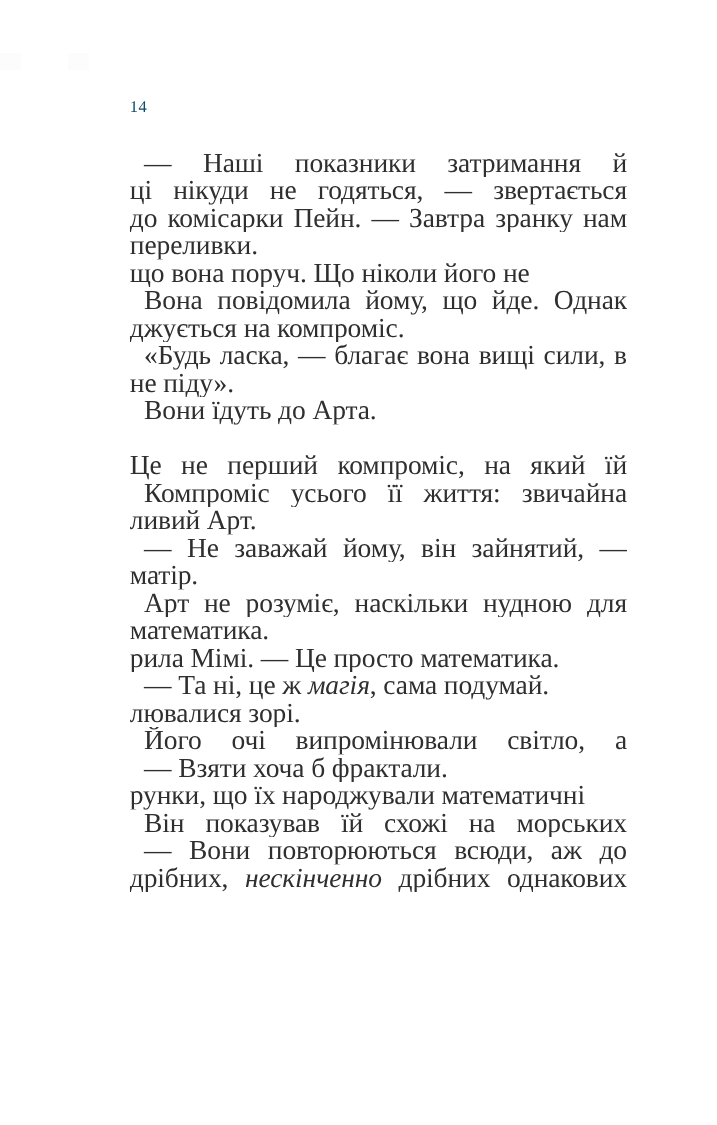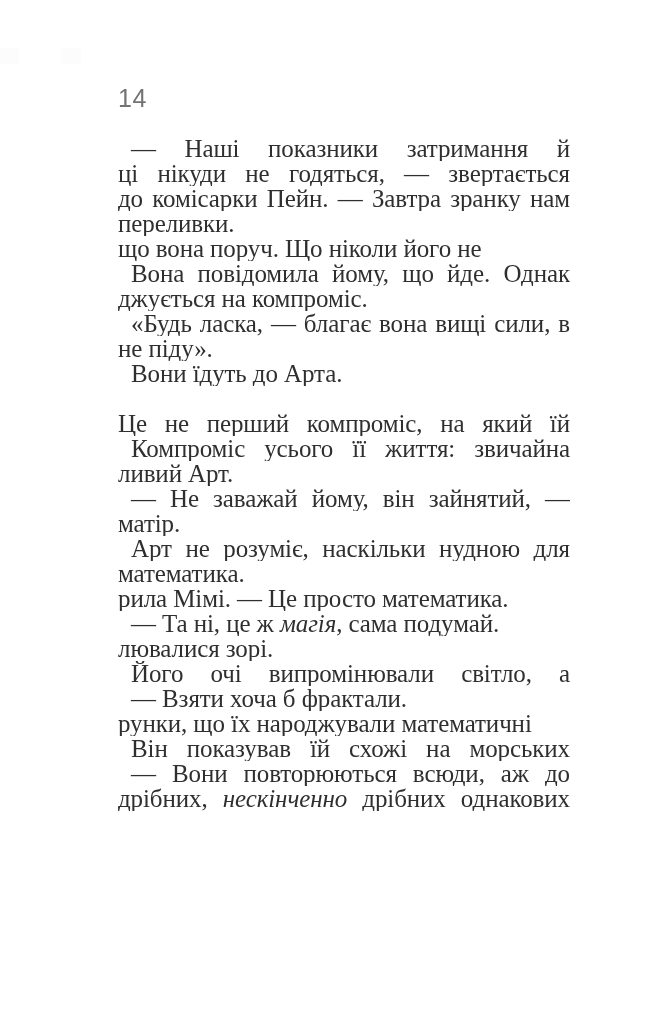--- a/index.html
+++ b/index.html
@@ -25,24 +25,24 @@
     width: 19px;
     height: 16px;
     background: #fcfcfc;
   }
   .scan-artifact.a1 { left: 0; }
   .scan-artifact.a2 { left: 62px; }
   .page-number {
     position: absolute;
     left: 118px;
     top: 89px;
-    font-family: Liberation Sans, sans-serif;
-    font-size: 25px;
+    font-family: Liberation Serif, serif;
+    font-size: 15px;
     line-height: 19px;
-    color: #737373;
+    color: #0c4a6e;
     letter-spacing: 0.5px;
   }
   .page-text {
     position: absolute;
     left: 118px;
     top: 136px;
     width: 452px;
     font-size: 25px;
     letter-spacing: -0.1px;
     color: #2f2f2f;

